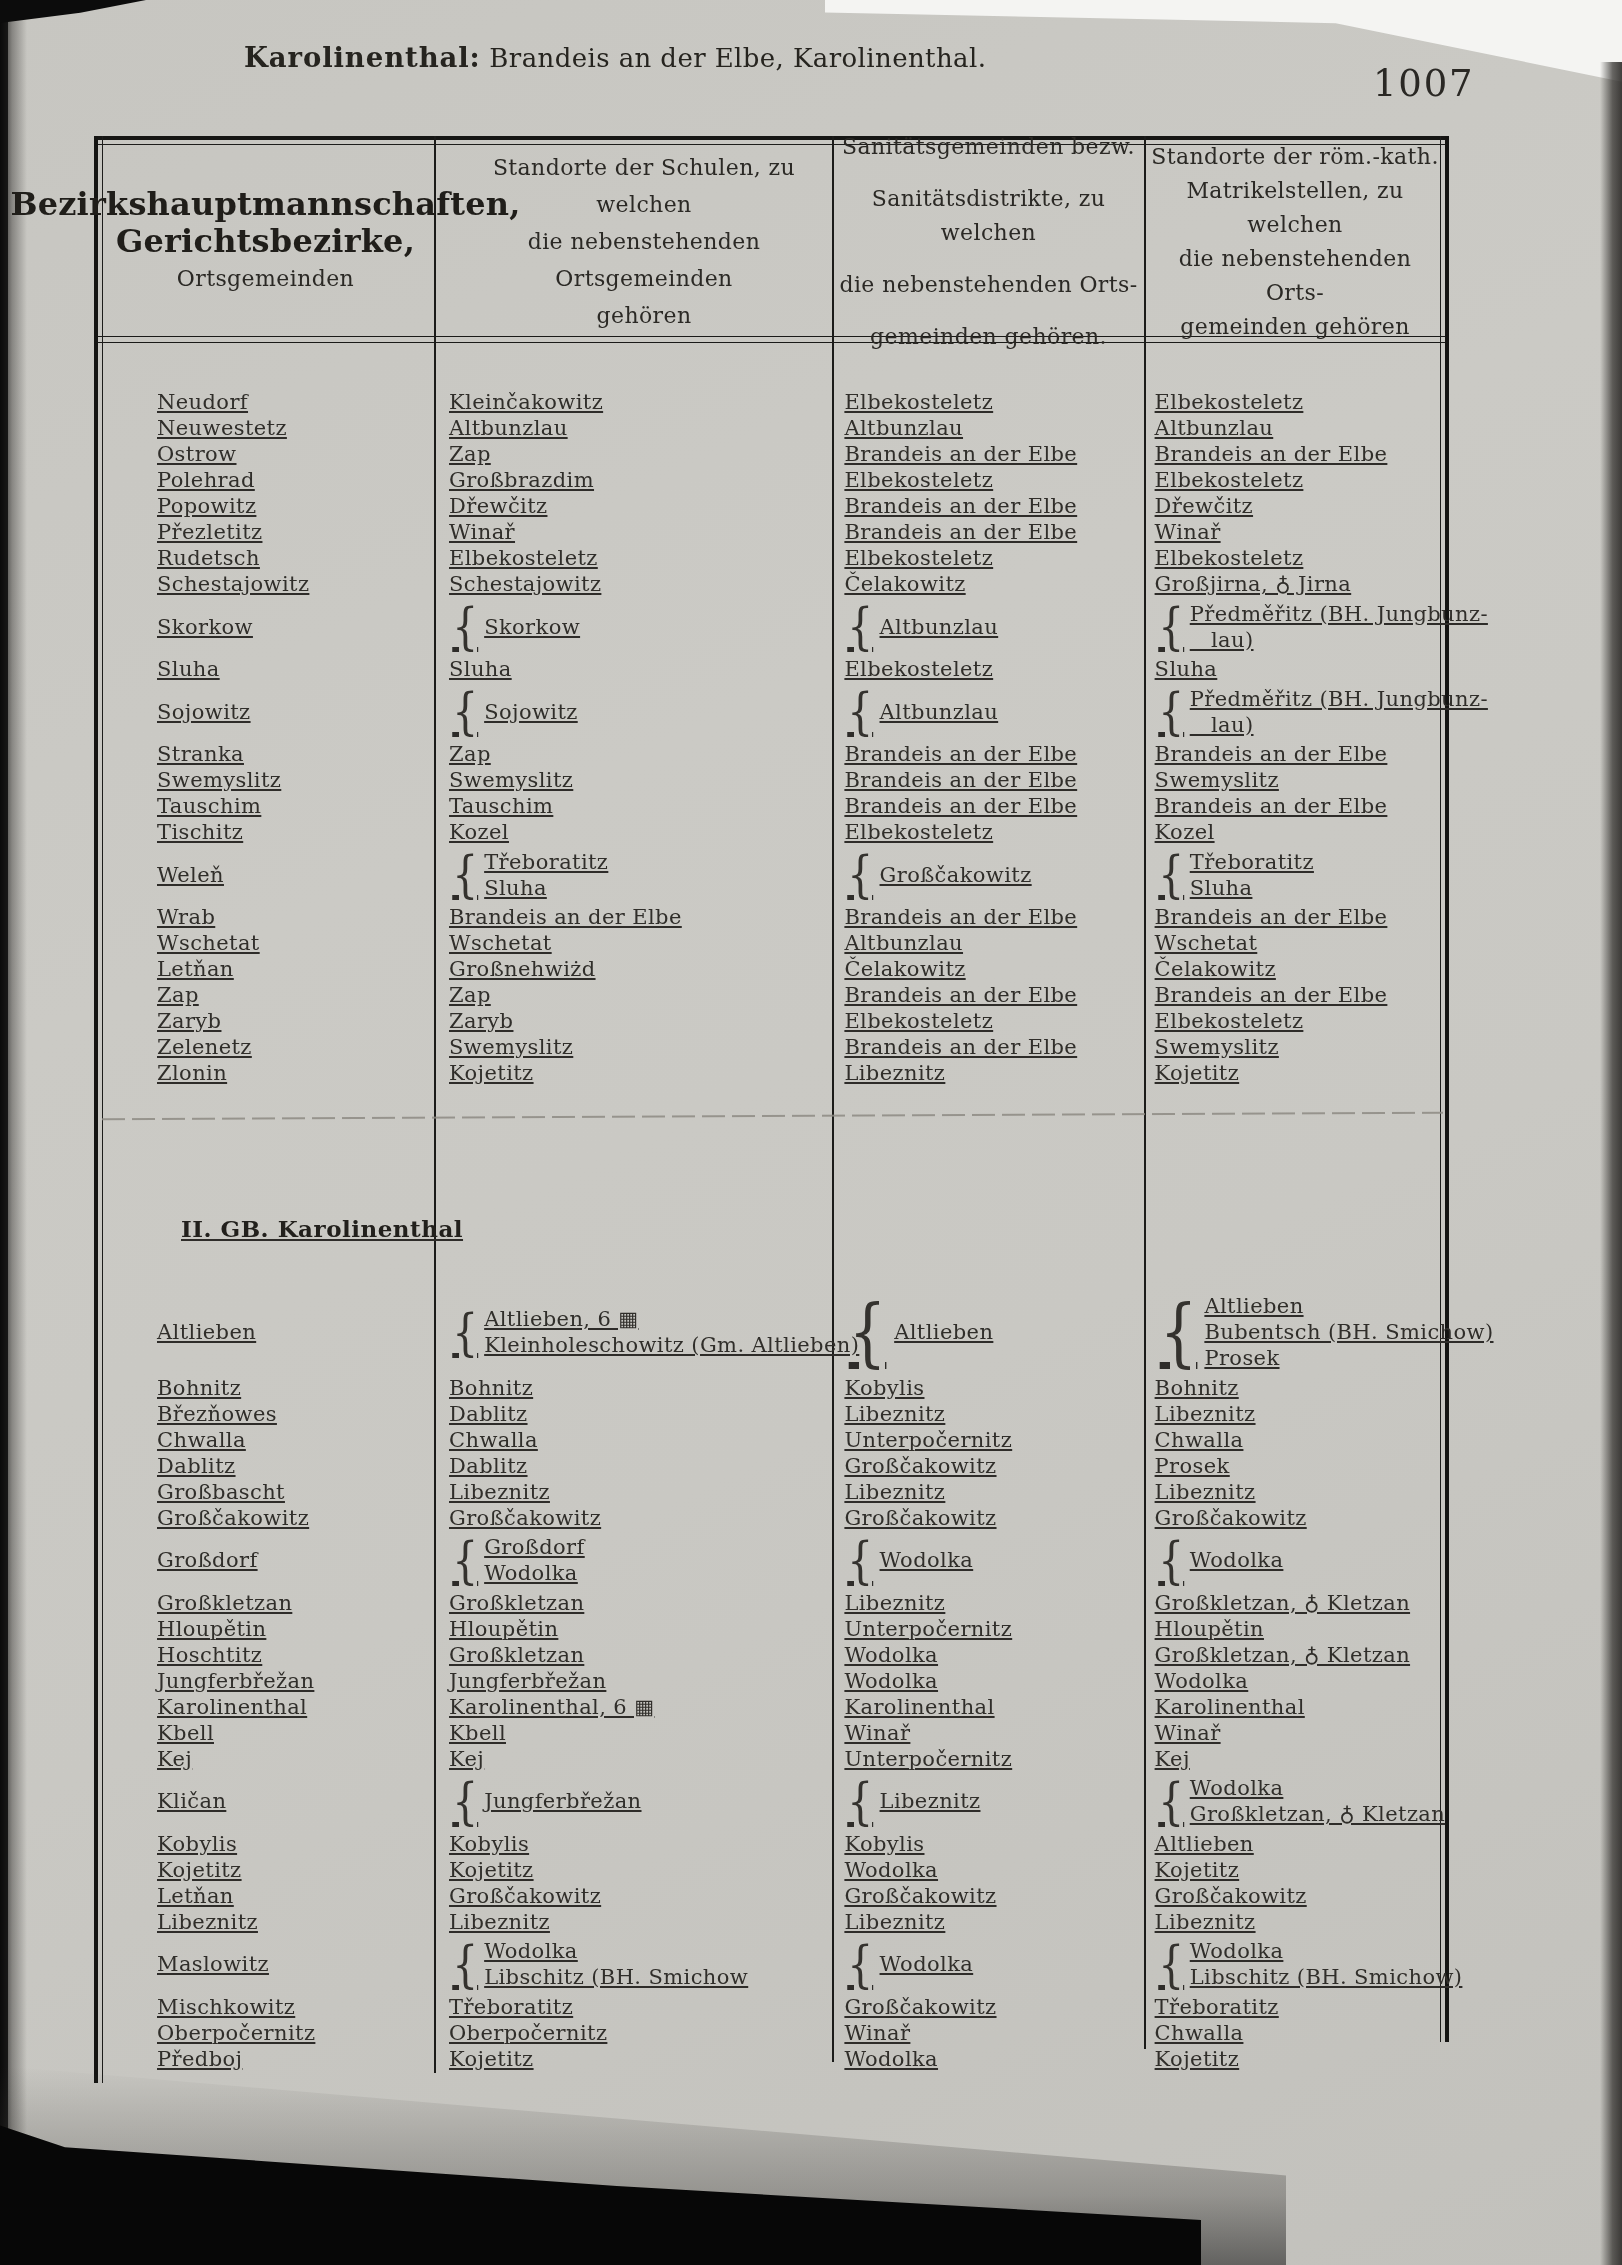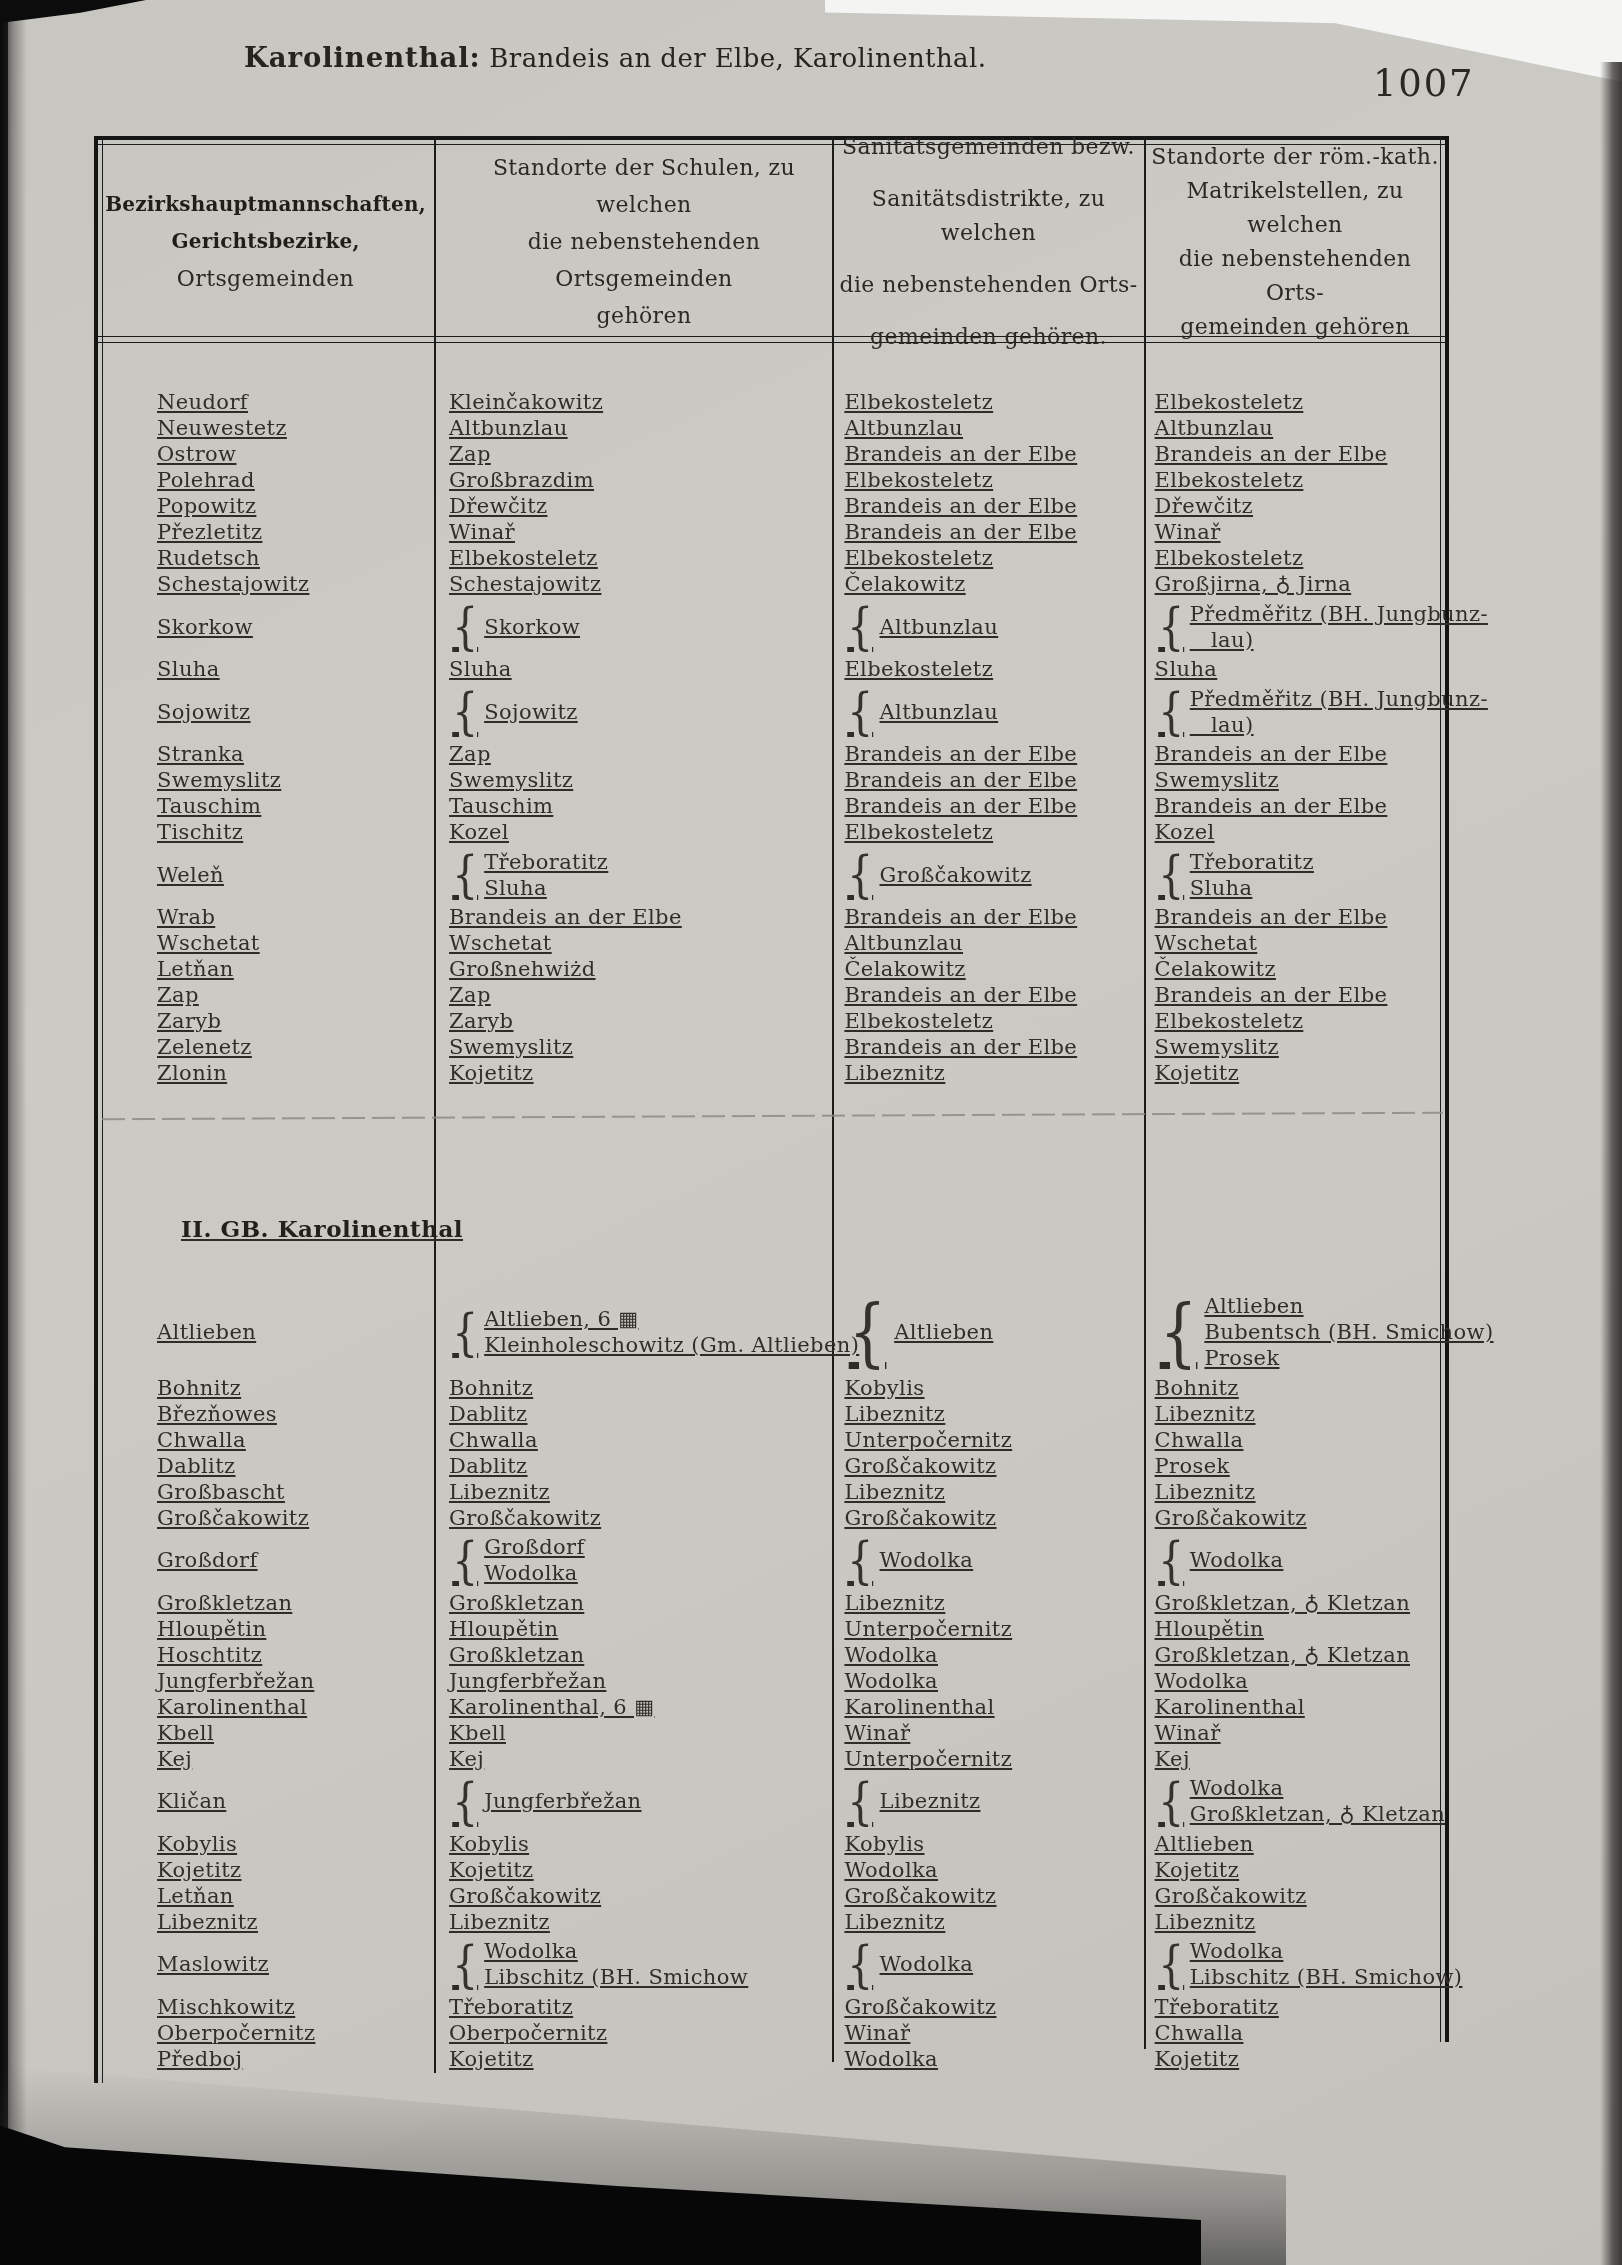--- a/index.html
+++ b/index.html
@@ -42,21 +42,21 @@
   .vsep2{left:832px;height:1926px;}
   .vsep3{left:1144px;height:1913px;}
   .dash-sep{position:absolute;left:102px;top:1115px;width:1341px;height:1.8px;
     background:repeating-linear-gradient(to right,#8d8a83 0 23px,rgba(0,0,0,0) 23px 30px);
     transform:rotate(-0.28deg);opacity:.85;}
 
   
   .hcell{position:absolute;top:151px;height:181px;display:flex;flex-direction:column;
     justify-content:center;align-items:center;text-align:center;}
   .hcell .hl{font-size:22px;line-height:37px;letter-spacing:0.4px;color:#2b2925;}
-  .hcell .hl.bold{font-weight:bold;font-size:20px;letter-spacing:0.2px;color:#201e1a;}
+  .hcell .hl.bold{font-weight:bold;font-size:32px;letter-spacing:0.2px;color:#201e1a;}
   .hc1{left:99px;width:333px;}
   .hc2{left:448px;width:392px;}
   .hc3{left:835px;width:307px;gap:18px;}
   .hc4{left:1147px;width:296px;}
   .hc3 .hl,.hc4 .hl{line-height:34px;}
 
   
   .tbody{position:absolute;left:98px;top:343px;width:1348px;text-decoration:underline;}
   .block1{margin-top:46px;}
   .block2{margin-top:129px;}

